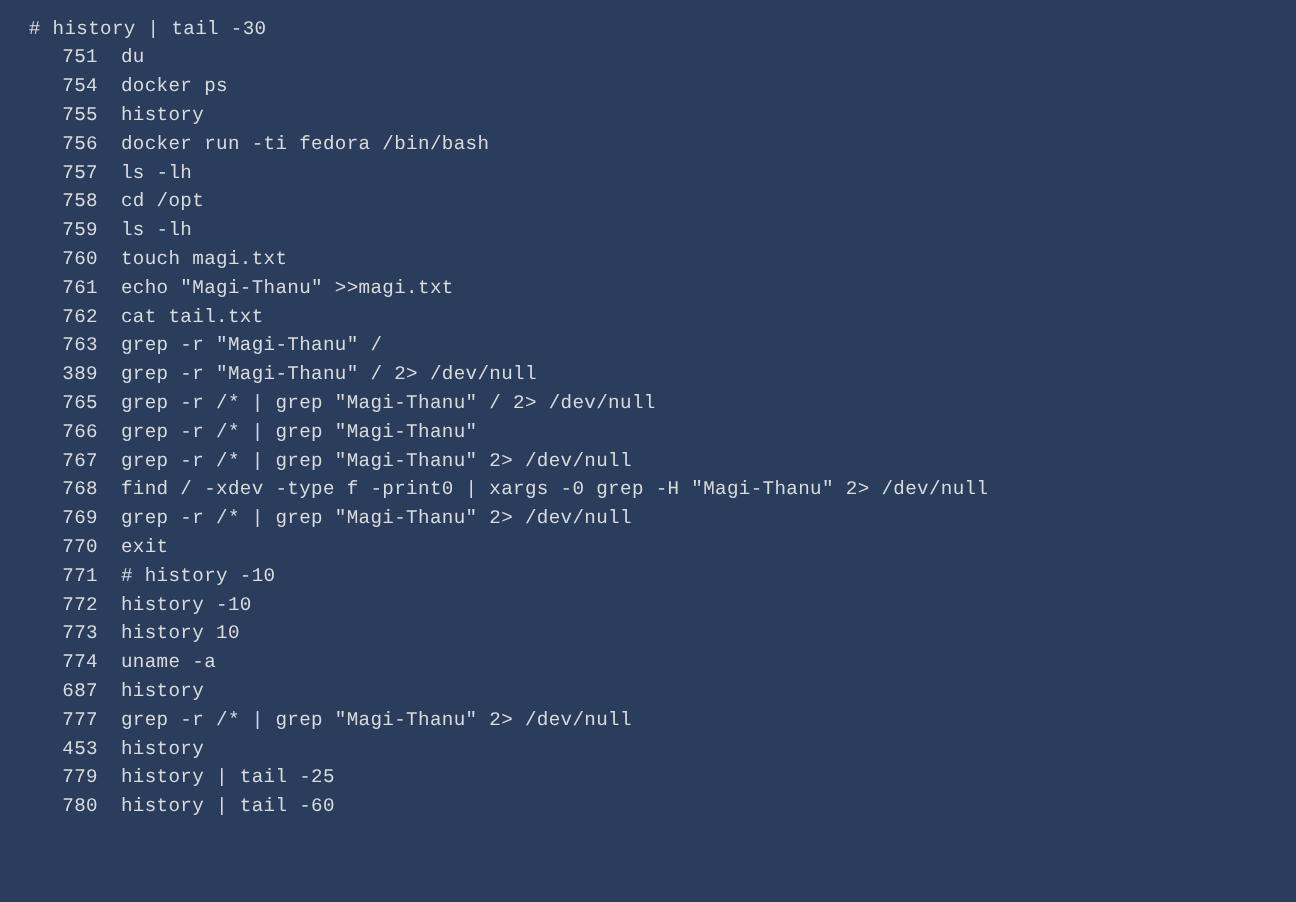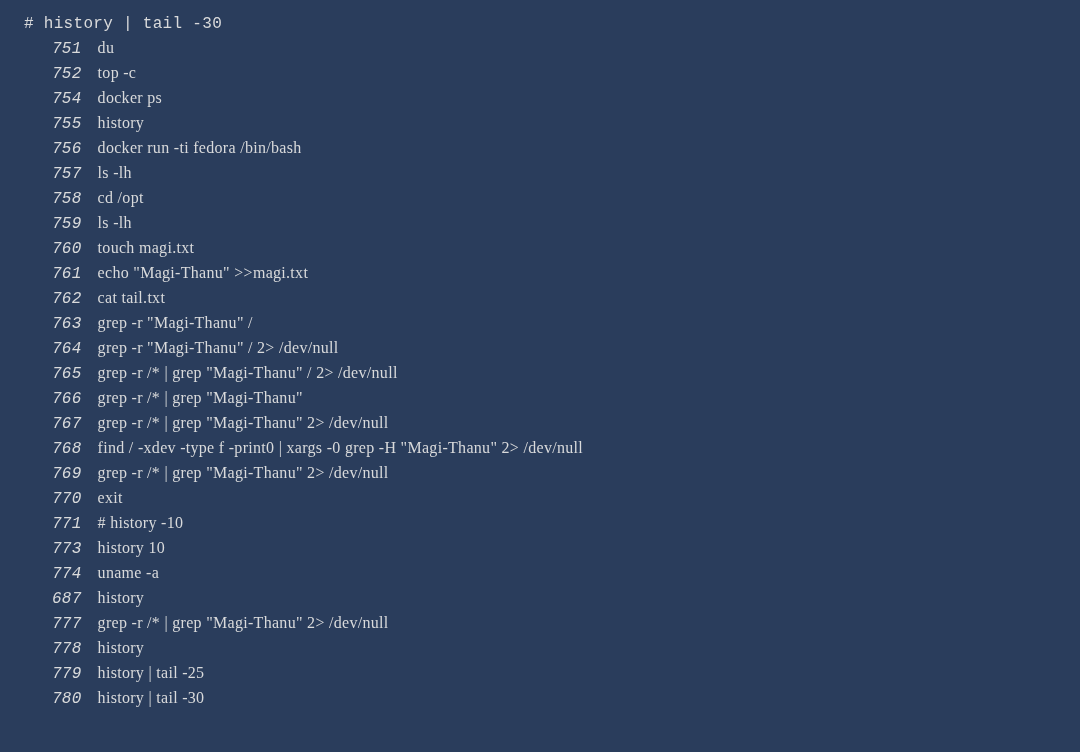--- a/index.html
+++ b/index.html
@@ -19,52 +19,50 @@
       letter-spacing: 0.3px;
     }
     .line {
       white-space: pre;
     }
     .num {
       display: inline-block;
       width: 5ch;
       text-align: right;
       margin-left: 1ch;
-      font-style: italic;
     }
     .cmd {
       margin-left: 2ch;
-      font-family: Liberation Serif, serif;
     }
   </style>
 </head>
 <body>
 
 <div class="line"># history | tail -30</div>
 <div id="history-container">
     <div class="line"><span class="num">751</span><span class="cmd">du</span></div>
-    <div class="line"><span class="num">752</span><span class="cmd">top -c</span></div>
     <div class="line"><span class="num">754</span><span class="cmd">docker ps</span></div>
     <div class="line"><span class="num">755</span><span class="cmd">history</span></div>
     <div class="line"><span class="num">756</span><span class="cmd">docker run -ti fedora /bin/bash</span></div>
     <div class="line"><span class="num">757</span><span class="cmd">ls -lh</span></div>
     <div class="line"><span class="num">758</span><span class="cmd">cd /opt</span></div>
     <div class="line"><span class="num">759</span><span class="cmd">ls -lh</span></div>
     <div class="line"><span class="num">760</span><span class="cmd">touch magi.txt</span></div>
     <div class="line"><span class="num">761</span><span class="cmd">echo "Magi-Thanu" &gt;&gt;magi.txt</span></div>
     <div class="line"><span class="num">762</span><span class="cmd">cat tail.txt</span></div>
     <div class="line"><span class="num">763</span><span class="cmd">grep -r "Magi-Thanu" /</span></div>
-    <div class="line"><span class="num">764</span><span class="cmd">grep -r "Magi-Thanu" / 2&gt; /dev/null</span></div>
+    <div class="line"><span class="num">389</span><span class="cmd">grep -r "Magi-Thanu" / 2&gt; /dev/null</span></div>
     <div class="line"><span class="num">765</span><span class="cmd">grep -r /* | grep "Magi-Thanu" / 2&gt; /dev/null</span></div>
     <div class="line"><span class="num">766</span><span class="cmd">grep -r /* | grep "Magi-Thanu"</span></div>
     <div class="line"><span class="num">767</span><span class="cmd">grep -r /* | grep "Magi-Thanu" 2&gt; /dev/null</span></div>
     <div class="line"><span class="num">768</span><span class="cmd">find / -xdev -type f -print0 | xargs -0 grep -H "Magi-Thanu" 2&gt; /dev/null</span></div>
     <div class="line"><span class="num">769</span><span class="cmd">grep -r /* | grep "Magi-Thanu" 2&gt; /dev/null</span></div>
     <div class="line"><span class="num">770</span><span class="cmd">exit</span></div>
     <div class="line"><span class="num">771</span><span class="cmd"># history -10</span></div>
+    <div class="line"><span class="num">772</span><span class="cmd">history -10</span></div>
     <div class="line"><span class="num">773</span><span class="cmd">history 10</span></div>
     <div class="line"><span class="num">774</span><span class="cmd">uname -a</span></div>
     <div class="line"><span class="num">687</span><span class="cmd">history</span></div>
     <div class="line"><span class="num">777</span><span class="cmd">grep -r /* | grep "Magi-Thanu" 2&gt; /dev/null</span></div>
-    <div class="line"><span class="num">778</span><span class="cmd">history</span></div>
+    <div class="line"><span class="num">453</span><span class="cmd">history</span></div>
     <div class="line"><span class="num">779</span><span class="cmd">history | tail -25</span></div>
-    <div class="line"><span class="num">780</span><span class="cmd">history | tail -30</span></div>
+    <div class="line"><span class="num">780</span><span class="cmd">history | tail -60</span></div>
   </div>
 
 </body></html>

